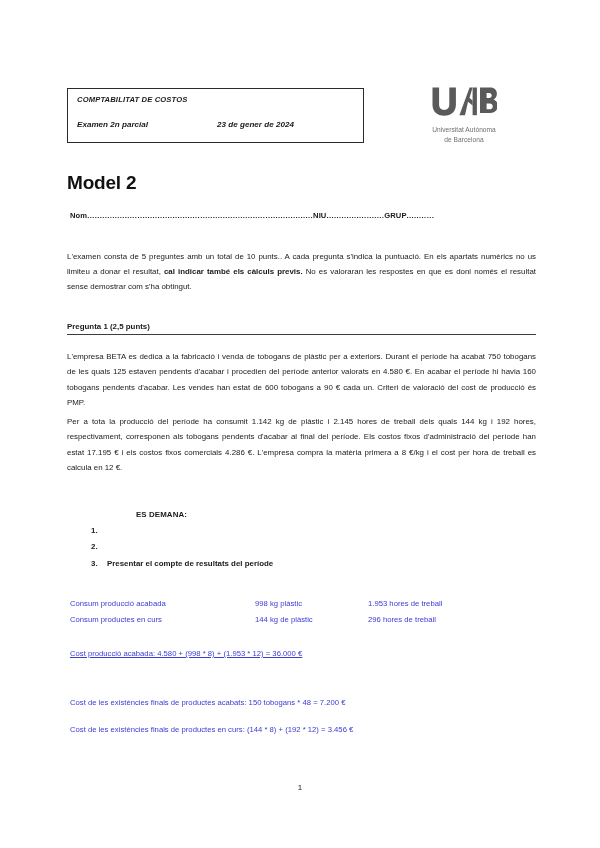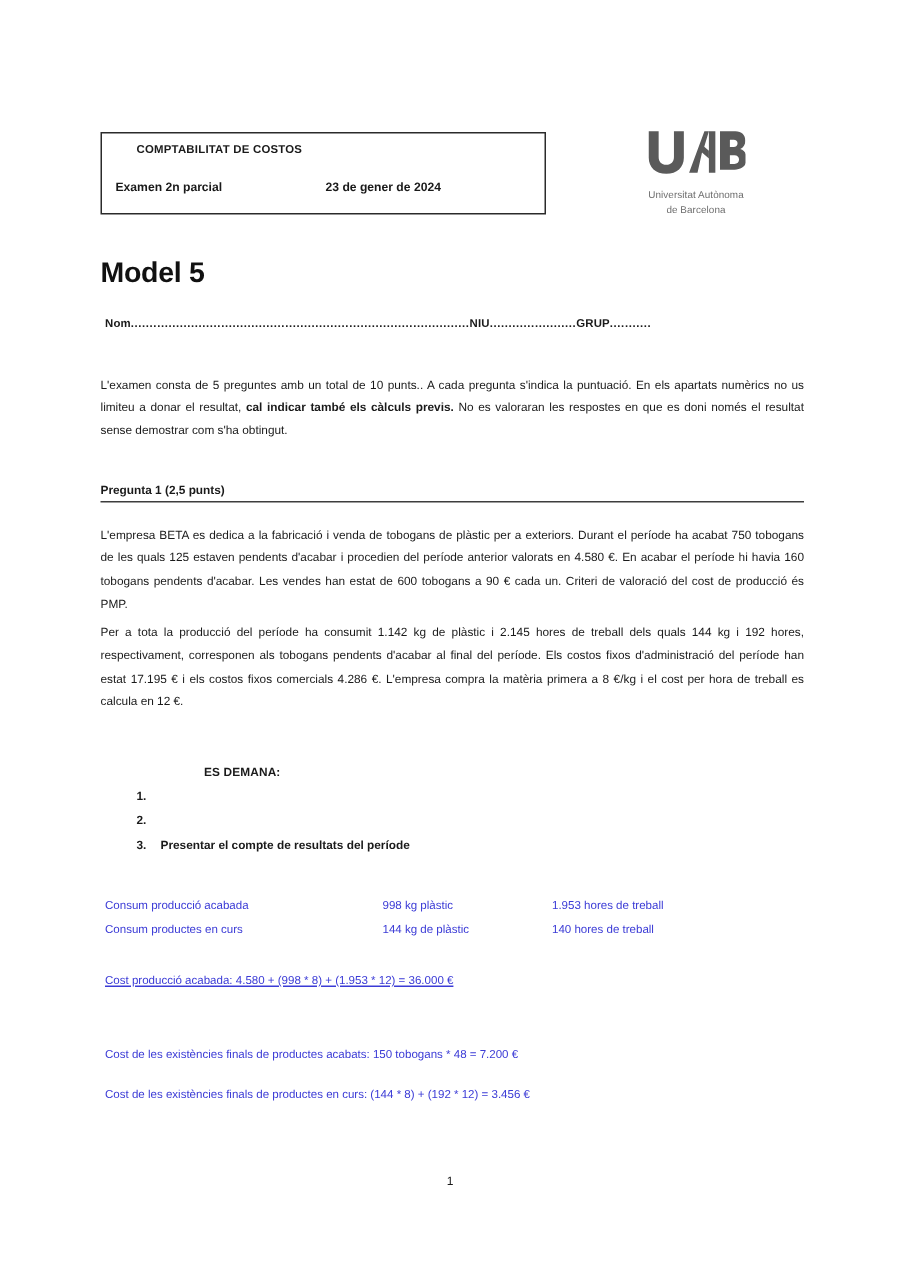--- a/index.html
+++ b/index.html
@@ -32,21 +32,22 @@
   }
 
   .exam-box {
     position: absolute;
     left: 67px;
     top: 2px;
     width: 297px;
     height: 55px;
     border: 1.2px solid #2b2b2b;
     box-sizing: border-box;
-    padding: 7px 0 0 23px;
+    padding: 7px 0 0 9px;
+    font-style: italic;
   }
   .exam-box-title {
     font-size: 7.6px;
     font-weight: bold;
     letter-spacing: 0.15px;
     color: #1a1a1a;
     line-height: 1;
   }
   .exam-box-line2 {
     position: absolute;
@@ -250,21 +251,21 @@
           </g>
         </svg>
       </div>
       <div class="logo-sub">
         <div>Universitat Autònoma</div>
         <div>de Barcelona</div>
       </div>
     </div>
   </div>
 
-  <div class="doc-title">Model 5</div>
+  <div class="doc-title">Model 2</div>
 
   <div class="nom-line">
     <span>Nom</span><span class="dots">..........................................................................................</span><span>NIU</span><span class="dots">.......................</span><span>GRUP</span><span class="dots">...........</span>
   </div>
 
   <div class="intro">
     <span>L'examen consta de 5 preguntes amb un total de 10 punts.. A cada pregunta s'indica la puntuació. En els apartats numèrics no us limiteu a donar el resultat, </span><b>cal indicar també els càlculs previs.</b><span> No es valoraran les respostes en que es doni només el resultat sense demostrar com s'ha obtingut.</span>
   </div>
 
   <div class="q-head">
@@ -293,21 +294,21 @@
 
   <div class="answer-table">
     <div class="answer-row">
       <span class="ans-c1">Consum producció acabada</span>
       <span class="ans-c2">998 kg plàstic</span>
       <span class="ans-c3">1.953 hores de treball</span>
     </div>
     <div class="answer-row">
       <span class="ans-c1">Consum productes en curs</span>
       <span class="ans-c2">144 kg de plàstic</span>
-      <span class="ans-c3">140 hores de treball</span>
+      <span class="ans-c3">296 hores de treball</span>
     </div>
   </div>
 
   <div class="answer-line ans-line-1">Cost producció acabada:  4.580 + (998 * 8) + (1.953 * 12) = 36.000 €</div>
 
   <div class="answer-line ans-line-2">Cost de les existències finals de productes acabats: 150 tobogans * 48 = 7.200 €</div>
 
   <div class="answer-line ans-line-3">Cost de les existències finals de productes en curs:  (144 * 8) + (192 * 12) = 3.456 €</div>
 
   <div class="page-num">1</div>

